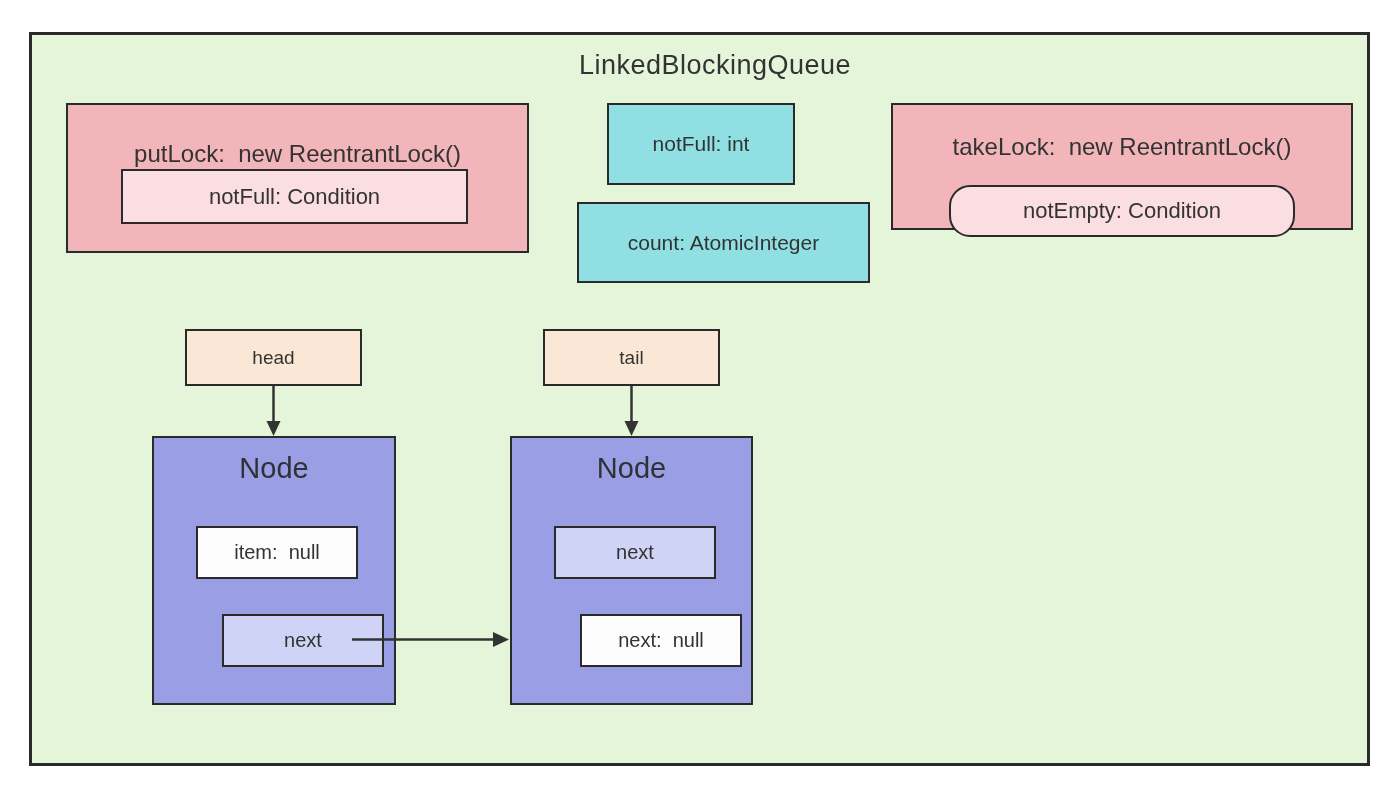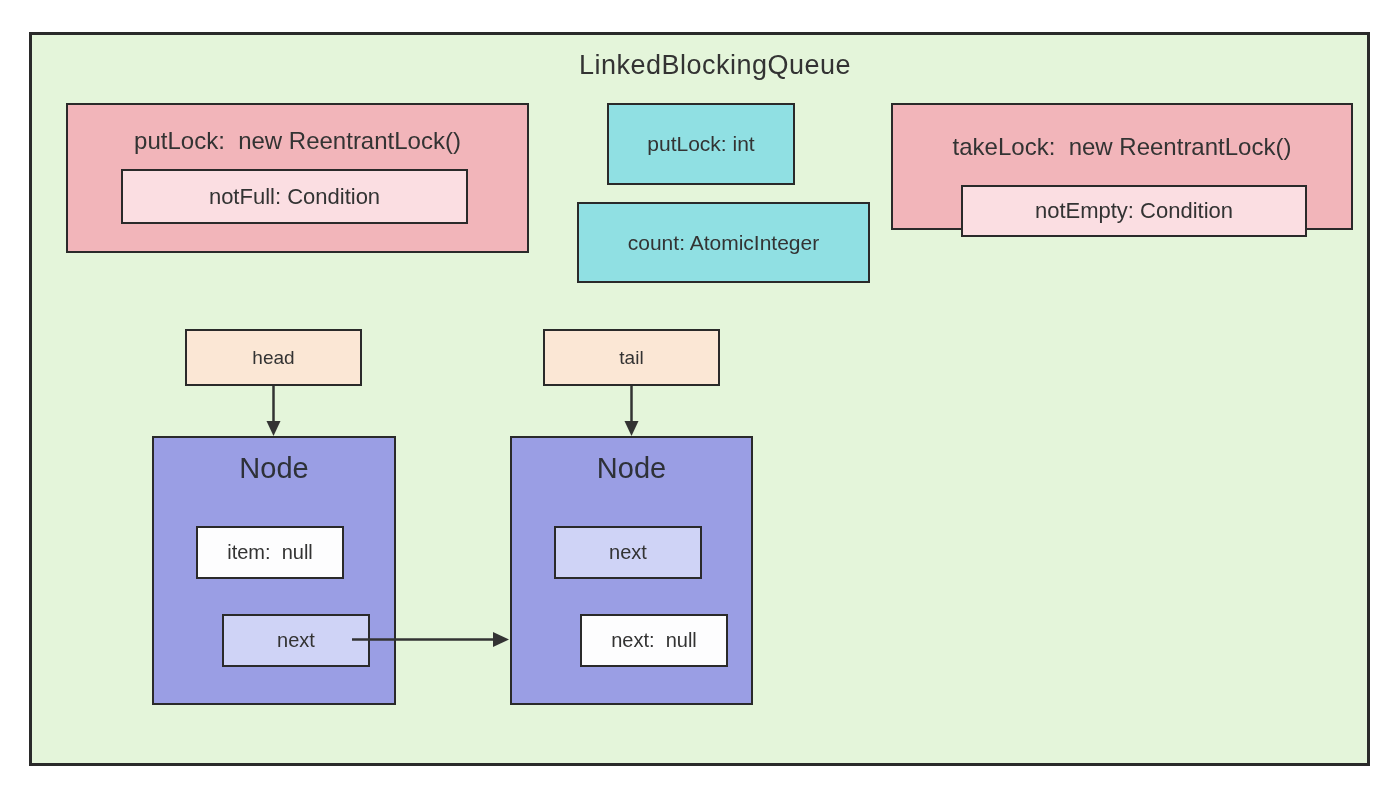--- a/index.html
+++ b/index.html
@@ -58,30 +58,30 @@
   
   .putlock  { left: 66px;  top: 103px; width: 463px; height: 150px; background: var(--pink); }
   .takelock { left: 891px; top: 103px; width: 462px; height: 127px; background: var(--pink); }
   .lock-label {
     position: absolute;
     left: 0; width: 100%;
     text-align: center;
     font-size: 24px;
     color: var(--ink);
   }
-  .putlock .lock-label  { top: 22px; }
+  .putlock .lock-label  { top: 35px; }
   .takelock .lock-label { top: 28px; }
   .cond-box {
     position: absolute;
     border: 2.5px solid var(--border);
     background: var(--pink-light);
     font-size: 22px;
   }
   .putlock .cond-box  { left: 53px; top: 64px; width: 347px; height: 55px; }
-  .takelock .cond-box { left: 68px; top: 80px; width: 346px; height: 52px; }
+  .takelock .cond-box { left: 56px; top: 80px; width: 346px; height: 52px; border-radius: 21px; }
 
   
   .capacity { left: 607px; top: 103px; width: 188px; height: 82px; background: var(--teal); font-size: 21px; }
   .count    { left: 577px; top: 202px; width: 293px; height: 81px; background: var(--teal); font-size: 21px; }
 
   
   .head { left: 185px; top: 329px; width: 177px; height: 57px; background: var(--peach); font-size: 19px; }
   .tail { left: 543px; top: 329px; width: 177px; height: 57px; background: var(--peach); font-size: 19px; }
 
   
@@ -97,21 +97,21 @@
   .node-title {
     position: absolute;
     top: 14px; left: 0; width: 100%;
     text-align: center;
     font-size: 29px;
     color: #2e3138;
   }
   .slot {
     position: absolute;
     left: 42px;
-    width: 148px; height: 53px;
+    width: 162px; height: 53px;
     border: 2.5px solid var(--border);
     font-size: 20px;
   }
   .slot-top { top: 88px; }
   .slot-bottom { top: 176px; margin-left: 26px; }
   .slot-white { background: var(--white-box); }
   .slot-lavender { background: var(--lavender); }
 
   .arrow-layer {
     position: absolute;
@@ -130,21 +130,21 @@
   <div class="diagram-title">LinkedBlockingQueue</div>
 
   <div class="box putlock">
     <div class="lock-label pre">putLock:  new ReentrantLock()</div>
     <div class="cond-box flexc">
       <span>notFull: Condition</span>
     </div>
   </div>
 
   <div class="box capacity flexc">
-    <span>putLock: int</span>
+    <span>notFull: int</span>
   </div>
   <div class="box count flexc">
     <span>count: AtomicInteger</span>
   </div>
 
   <div class="box takelock">
     <div class="lock-label pre">takeLock:  new ReentrantLock()</div>
     <div class="cond-box flexc">
       <span>notEmpty: Condition</span>
     </div>

